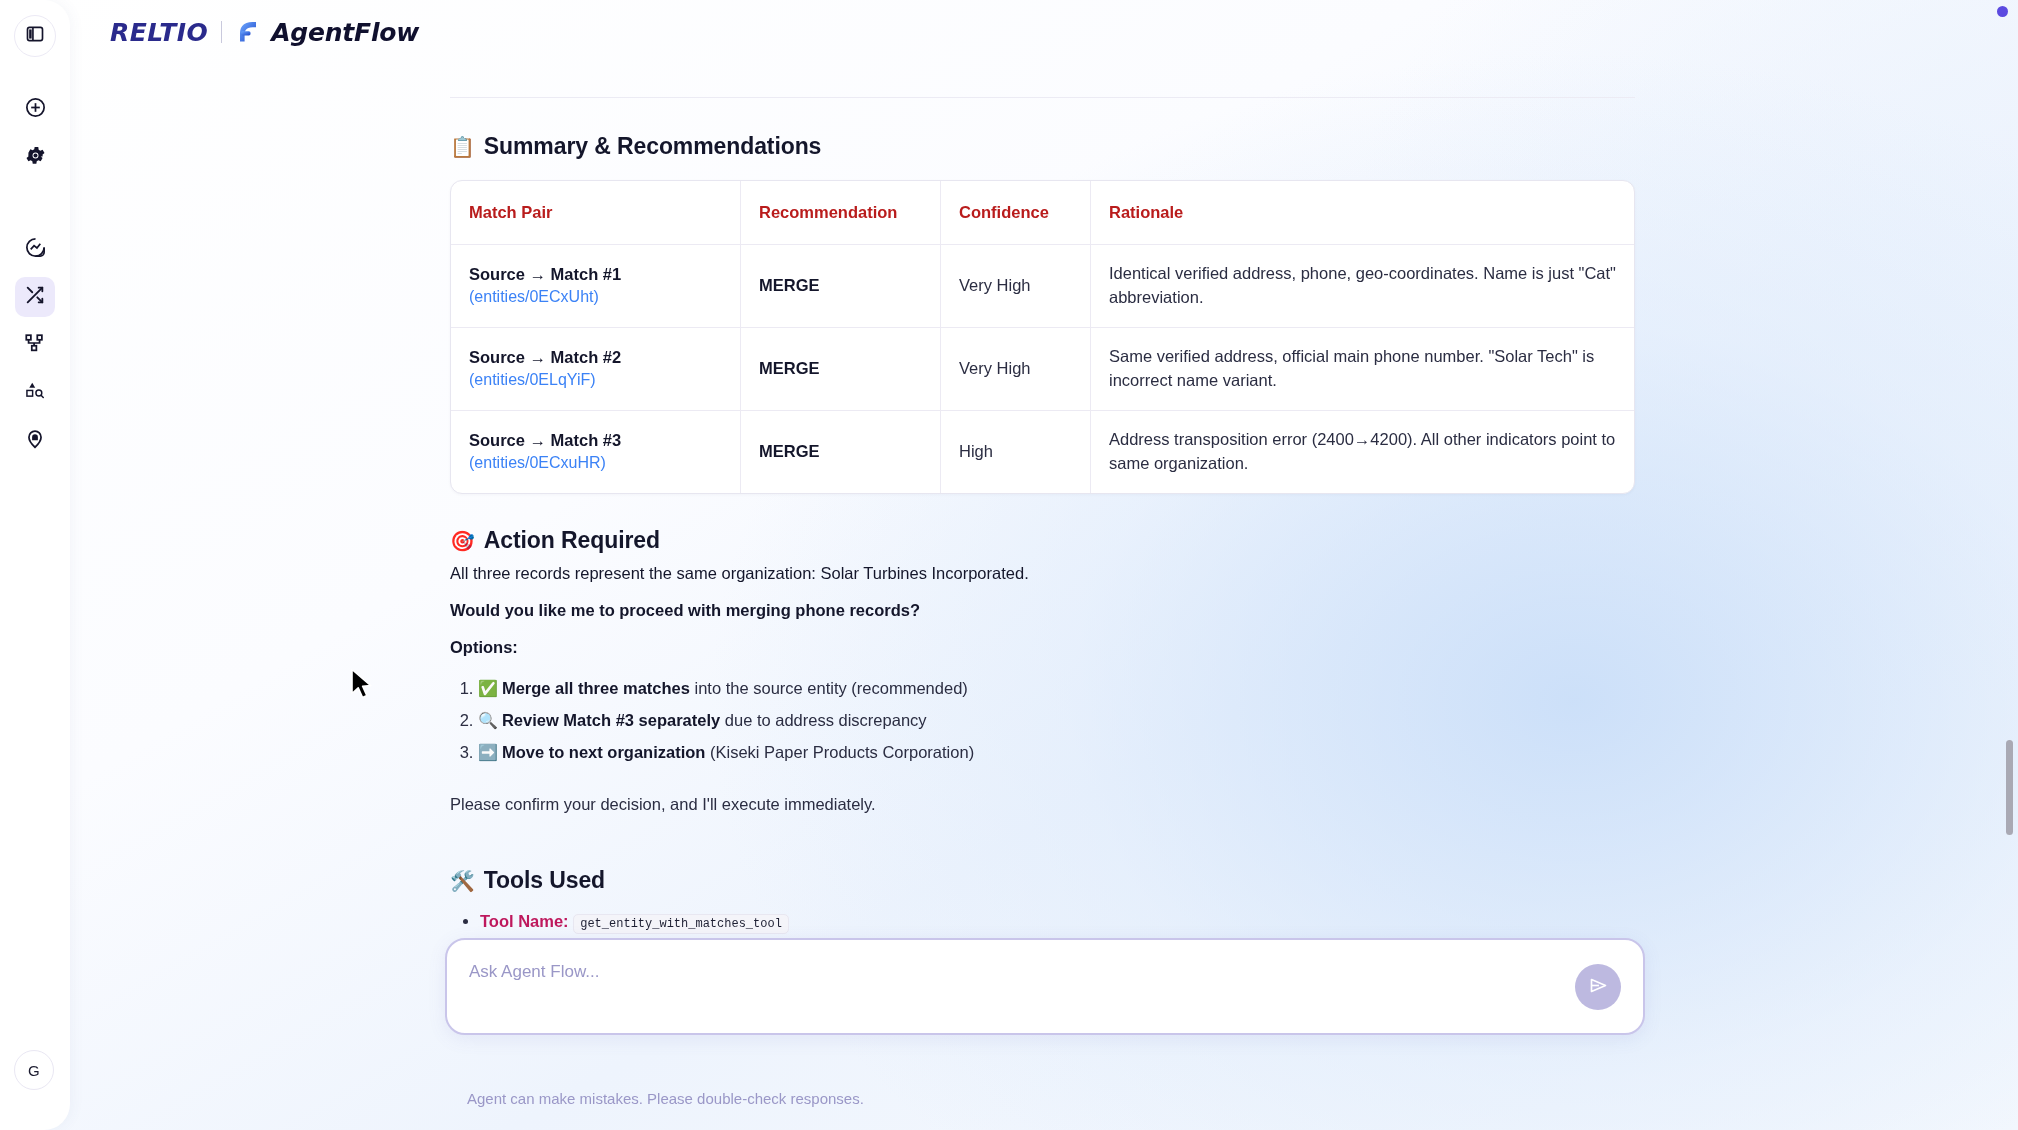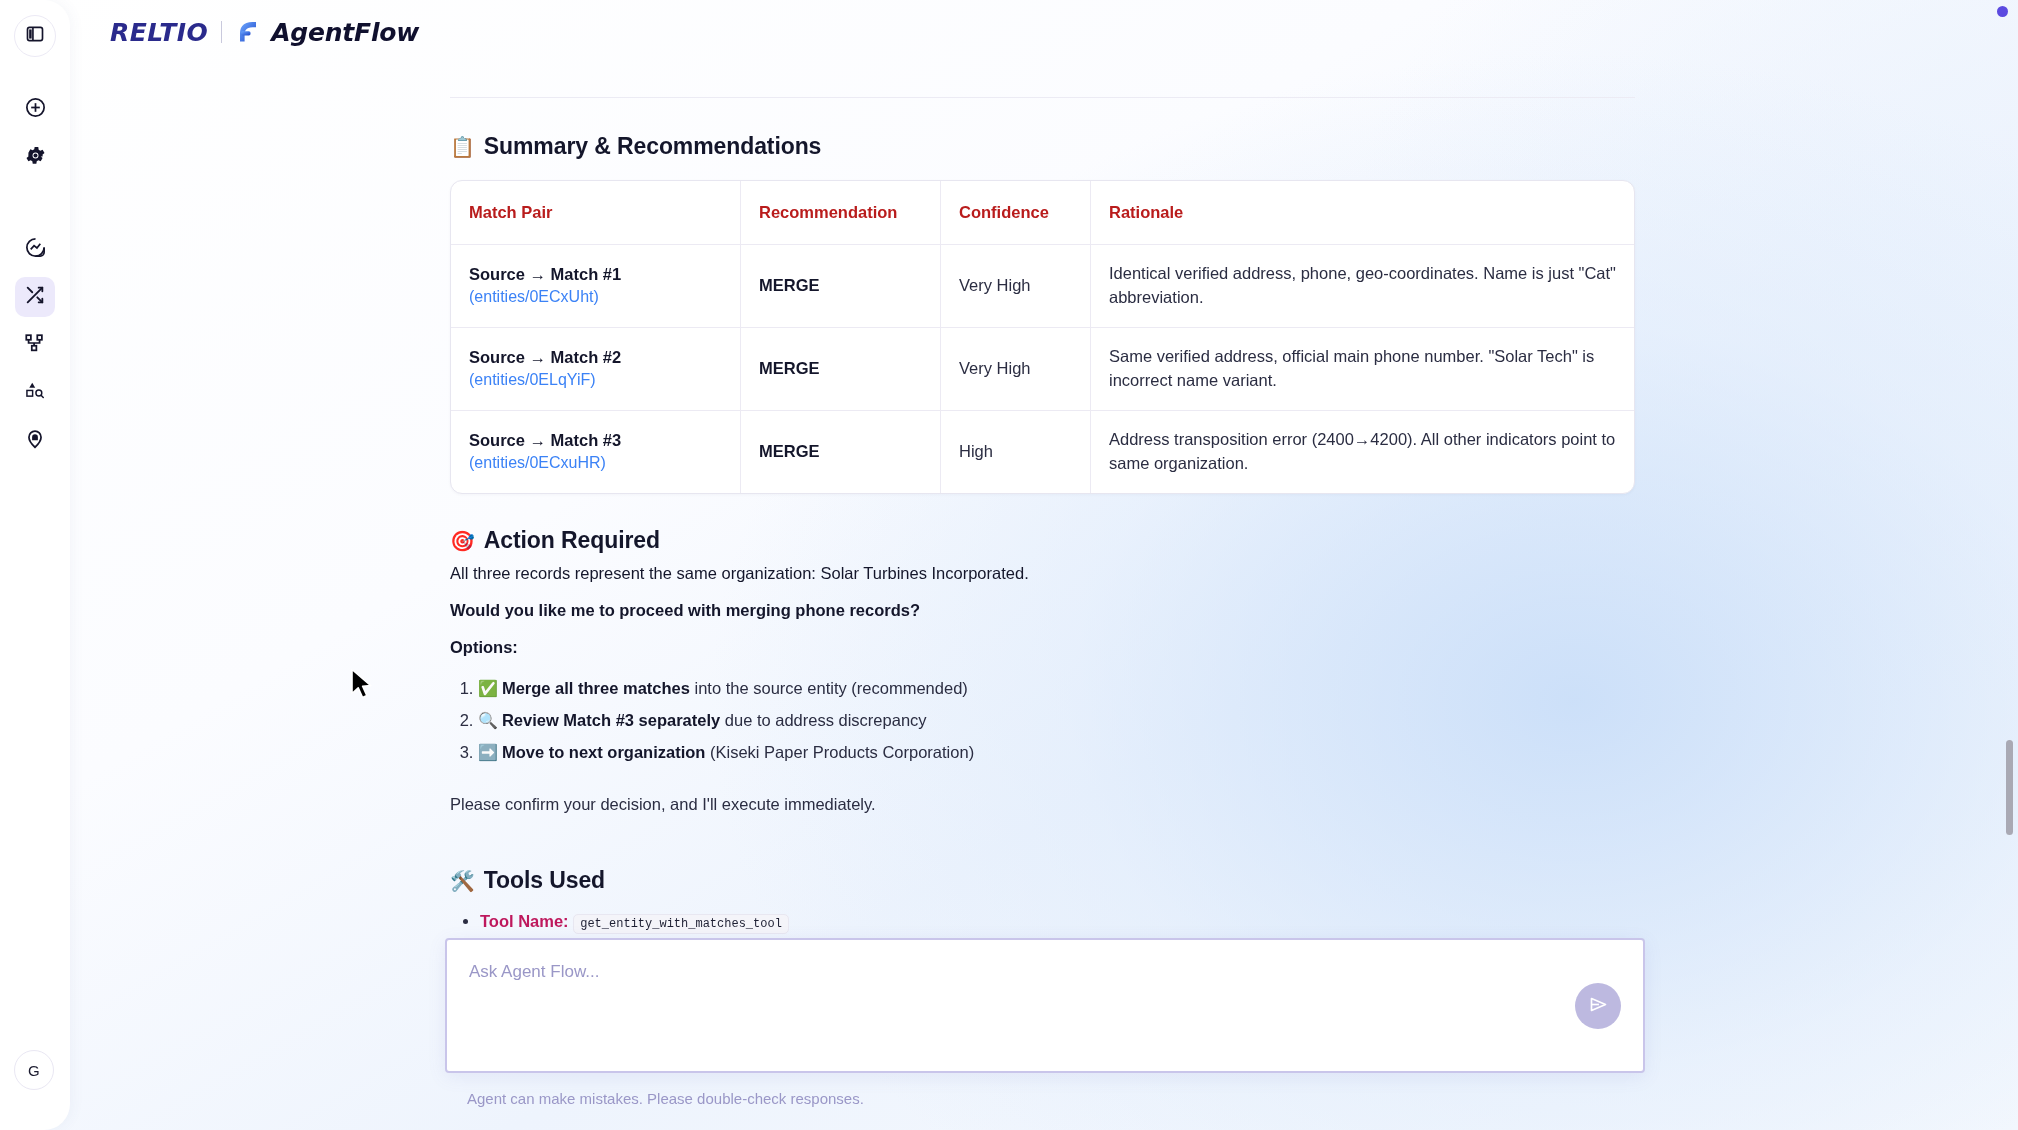--- a/index.html
+++ b/index.html
@@ -160,24 +160,24 @@
     color: #1d1f33;
   }
 
   
   #composer-wrap {
     position: absolute; left: 445px; top: 938px;
     width: 1200px;
   }
   #composer {
     position: relative;
-    width: 1200px; height: 135px;
+    width: 1200px; height: 97px;
     background: #ffffff;
     border: 2px solid #c9c5ea;
-    border-radius: 4px;
+    border-radius: 20px;
     box-shadow: 0 4px 18px rgba(110,105,190,0.10);
   }
   #composer-input {
     position: absolute; left: 22px; top: 22px;
     width: 1080px; height: 90px;
     border: none; outline: none; resize: none;
     background: transparent;
     font-family: "Liberation Sans", sans-serif;
     font-size: 17px; color: #2b2d42;
   }

